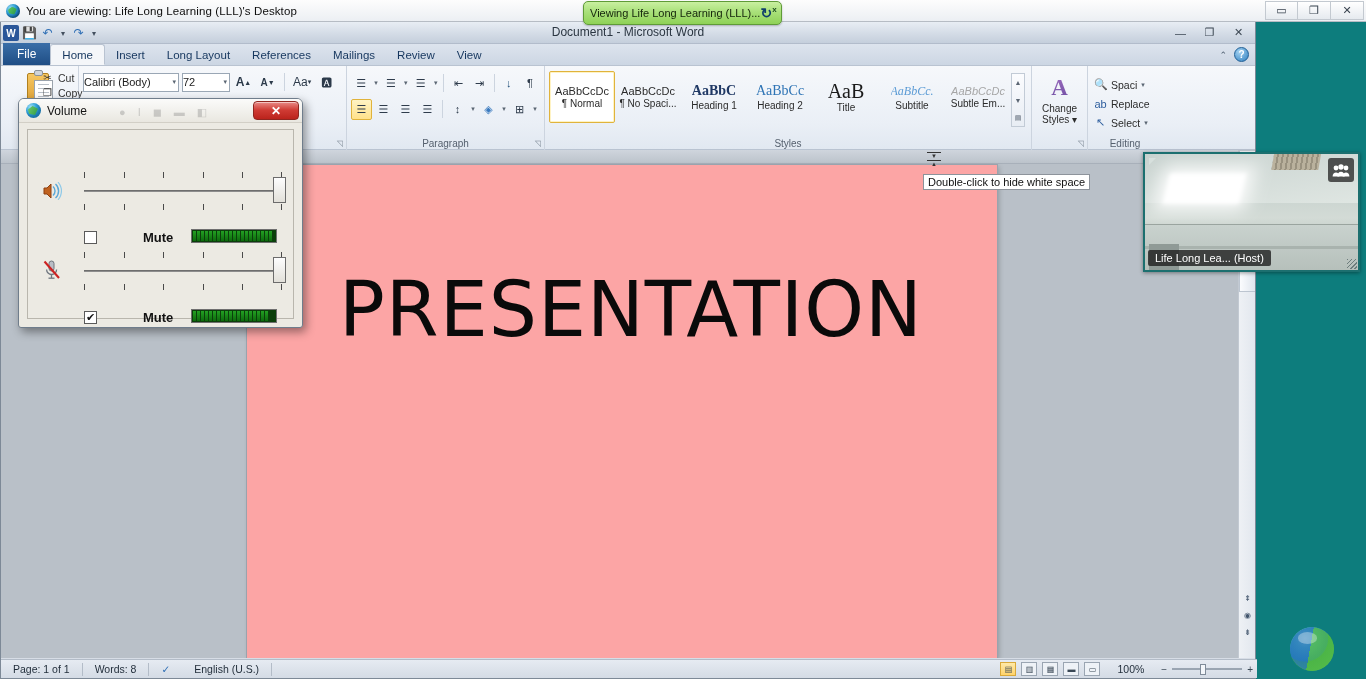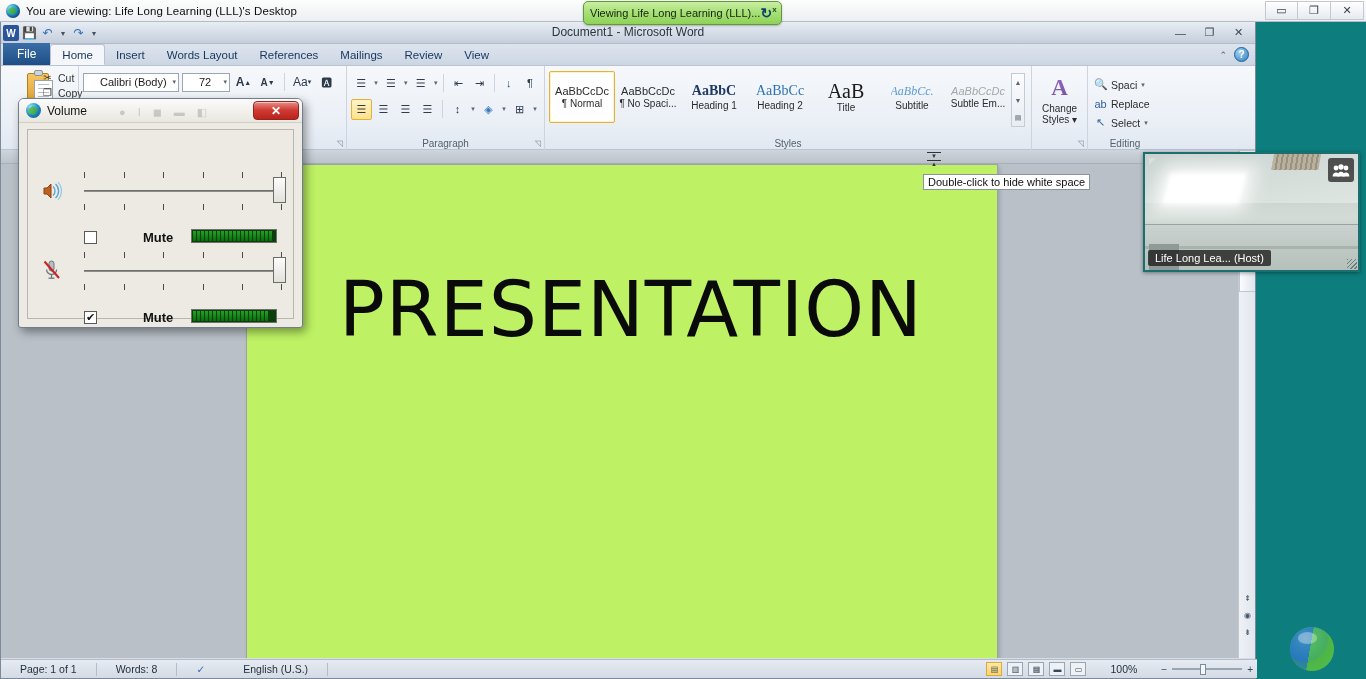--- a/index.html
+++ b/index.html
@@ -183,21 +183,21 @@
   }
   .clip-items { position:absolute; left: 40px; top: 4px; }
   .clip-item { display:flex; align-items:center; font-size:10.5px; color:#333; height:15px; gap:4px; }
   .clip-item .ic { width:13px; text-align:center; font-size:10px; }
 
   
   .g-font { width: 268px; }
   .fontrow1 { display: flex; align-items: center; gap: 3px; height: 22px; margin-top: 2px; }
   .combo {
     height: 19px; background: #fff; border: 1px solid #9aa7b5;
-    display: flex; align-items: center; padding: 0 2px 0 16px;
+    display: flex; align-items: center; padding: 0 2px 0 0;
     font-size: 11px; color: #1c1c1c;
   }
   .combo .cv { flex: 1; white-space: nowrap; }
   .combo .ca { font-size: 7px; color: #5b6673; padding-left: 4px; }
   .fontname { width: 96px; }
   .fontsize { width: 48px; }
   .ricon {
     height: 20px; min-width: 21px; display:flex; align-items:center; justify-content:center;
     font-size: 12px; color: #2c3a4a; padding: 0 2px;
   }
@@ -268,21 +268,21 @@
     overflow: hidden;
   }
   .doc-ruler {
     position:absolute; left:0; right:0; top:0; height:14px;
     background: linear-gradient(#cfd5dd,#bcc3cb);
     border-bottom: 1px solid #a8b0ba;
   }
   .page {
     position:absolute; left: 246px; top: 15px;
     width: 750px; height: 493px;
-    background: #bef264;
+    background: #fca5a5;
     box-shadow: 0 0 0 1px #9aa3ad, 2px 2px 5px rgba(0,0,0,.22);
   }
   .page .body-text {
     position:absolute; left: 92px; top: 100px;
     font-size: 76px; color: #0a0a0a; letter-spacing: 1px;
     font-family: "DejaVu Sans", sans-serif; font-weight: 400;
     white-space: nowrap;
   }
   .whitespace-marker {
     position:absolute; left: 926px; top: 2px; width: 14px; height: 14px;
@@ -325,21 +325,21 @@
   .vscroll .e3 { bottom: 17px; }
 
   
   .statusbar {
     position:absolute; left:0; bottom:0; width:1256px; height:19px;
     background: linear-gradient(#e6ebf2,#d4dbe5);
     border-top: 1px solid #b3bcc8;
     display:flex; align-items:center; font-size:10.5px; color:#1f2b38;
     overflow: hidden;
   }
-  .statusbar .si { padding: 0 19px; white-space:nowrap; }
+  .statusbar .si { padding: 0 12px; white-space:nowrap; }
   .statusbar .divider { width:1px; height:13px; background:#b3bcc8; }
   .status-right {
     position:absolute; right: 4px; display:flex; align-items:center; gap:5px;
   }
   .vbtn { width:16px; height:14px; border:1px solid #9aa5b2; background:#eef2f7; font-size:8px;
           display:flex; align-items:center; justify-content:center; color:#3a4856; }
   .vbtn.on { background: linear-gradient(#ffe9a8,#ffd36b); border-color:#d9a93a; }
   .zoom-slider { width: 70px; height: 12px; position: relative; display:flex; align-items:center; }
   .zoom-slider .tr { position:absolute; left:0; right:0; height:2px; background:#9aa5b2; }
   .zoom-slider .th { position:absolute; left:28px; width:6px; height:11px; background:#f3f6fa; border:1px solid #7f8b99; }
@@ -544,21 +544,21 @@
         <div class="wbtn">—</div>
         <div class="wbtn">❐</div>
         <div class="wbtn close">✕</div>
       </div>
     </div>
 
     <div class="ribbon-tabs">
       <div class="rtab file">File</div>
       <div class="rtab active">Home</div>
       <div class="rtab">Insert</div>
-      <div class="rtab">Words Layout</div>
+      <div class="rtab">Long Layout</div>
       <div class="rtab">References</div>
       <div class="rtab">Mailings</div>
       <div class="rtab">Review</div>
       <div class="rtab">View</div>
       <div class="help-icons">
         <span class="up">⌃</span>
         <span class="q">?</span>
       </div>
     </div>
 

